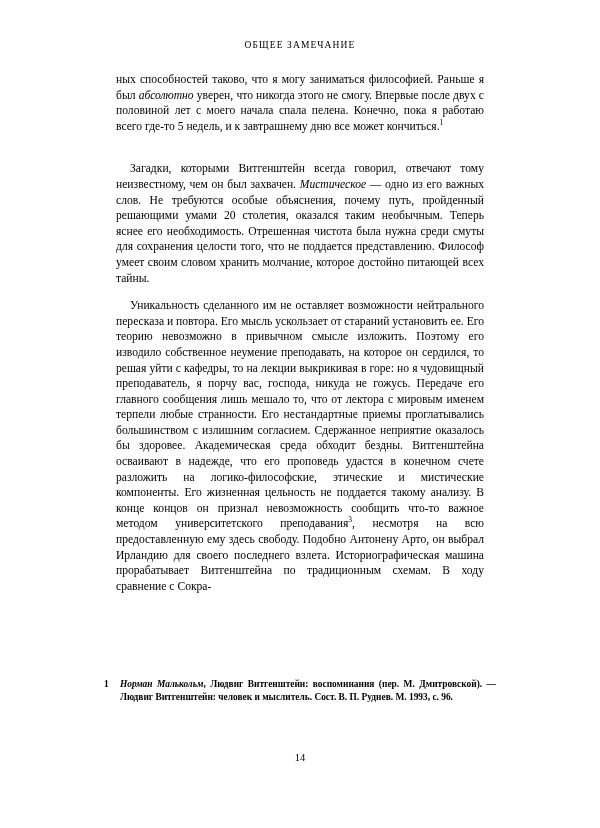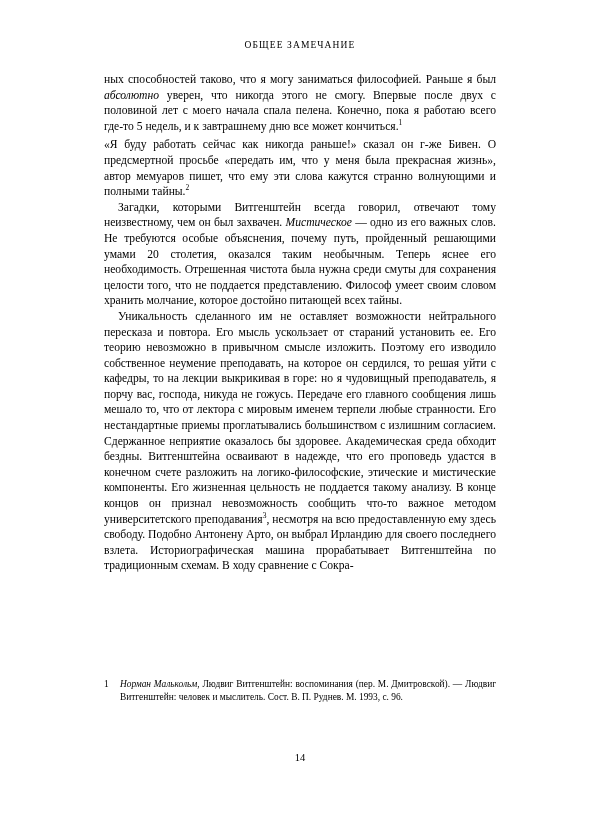--- a/index.html
+++ b/index.html
@@ -28,21 +28,21 @@
     letter-spacing: 1.1px;
     text-transform: uppercase;
     margin-bottom: 22px;
     font-family: "Liberation Serif", "DejaVu Serif", serif;
   }
   .para {
     font-size: 11.6px;
     line-height: 15.6px;
     text-align: justify;
     text-justify: inter-word;
-    margin: 0;
+    margin: 12px;
     hyphens: manual;
   }
   .para.indent {
     text-indent: 14px;
   }
   .para.noindent {
     text-indent: 0;
   }
   .gap {
     height: 3px;
@@ -53,20 +53,21 @@
   sup {
     font-size: 7.5px;
     vertical-align: super;
     line-height: 0;
   }
   .notes {
     position: absolute;
     left: 104px;
     top: 672px;
     width: 392px;
+    font-weight: bold;
   }
   .notes-rule {
     width: 72px;
     height: 0;
     border-top: 0px solid #000;
     margin-bottom: 6px;
   }
   .note {
     font-size: 9.4px;
     line-height: 13px;
@@ -95,21 +96,20 @@
 </head>
 <body>
 
 <div class="page">
 
   <div class="content">
     <div class="running-head">Общее замечание</div>
 
     <p class="para noindent">ных способностей таково, что я могу заниматься философией. Раньше я был <em>абсолютно</em> уверен, что никогда этого не смогу. Впервые после двух с половиной лет с моего начала спала пелена. Конечно, пока я работаю всего где-то 5 недель, и к завтрашнему дню все может кончиться.<sup>1</sup></p>
     <div class="gap"></div>
-    <p class="para noindent">«Я буду работать сейчас как никогда раньше!» сказал он г-же Бивен. О предсмертной просьбе «передать им, что у меня была прекрасная жизнь», автор мемуаров пишет, что ему эти слова кажутся странно волнующими и полными тайны.<sup>2</sup></p>
     <p class="para indent">Загадки, которыми Витгенштейн всегда говорил, отвечают тому неизвестному, чем он был захвачен. <em>Мистическое</em> — одно из его важных слов. Не требуются особые объяснения, почему путь, пройденный решающими умами 20 столетия, оказался таким необычным. Теперь яснее его необходимость. Отрешенная чистота была нужна среди смуты для сохранения целости того, что не поддается представлению. Философ умеет своим словом хранить молчание, которое достойно питающей всех тайны.</p>
     <p class="para indent">Уникальность сделанного им не оставляет возможности нейтрального пересказа и повтора. Его мысль ускользает от стараний установить ее. Его теорию невозможно в привычном смысле изложить. Поэтому его изводило собственное неумение преподавать, на которое он сердился, то решая уйти с кафедры, то на лекции выкрикивая в горе: но я чудовищный преподаватель, я порчу вас, господа, никуда не гожусь. Передаче его главного сообщения лишь мешало то, что от лектора с мировым именем терпели любые странности. Его нестандартные приемы проглатывались большинством с излишним согласием. Сдержанное неприятие оказалось бы здоровее. Академическая среда обходит бездны. Витгенштейна осваивают в надежде, что его проповедь удастся в конечном счете разложить на логико-философские, этические и мистические компоненты. Его жизненная цельность не поддается такому анализу. В конце концов он признал невозможность сообщить что-то важное методом университетского преподавания<sup>3</sup>, несмотря на всю предоставленную ему здесь свободу. Подобно Антонену Арто, он выбрал Ирландию для своего последнего взлета. Историографическая машина прорабатывает Витгенштейна по традиционным схемам. В ходу сравнение с Сокра-</p>
   </div>
 
   <div class="notes">
     <div class="notes-rule"></div>
     <p class="note">
       <span class="num">1</span><span><em>Норман Малькольм</em>, Людвиг Витгенштейн: воспоминания (пер. М. Дмитровской). — Людвиг Витгенштейн: человек и мыслитель. Сост. В. П. Руднев. М. 1993, с. 96.</span>
     </p>
   </div>

